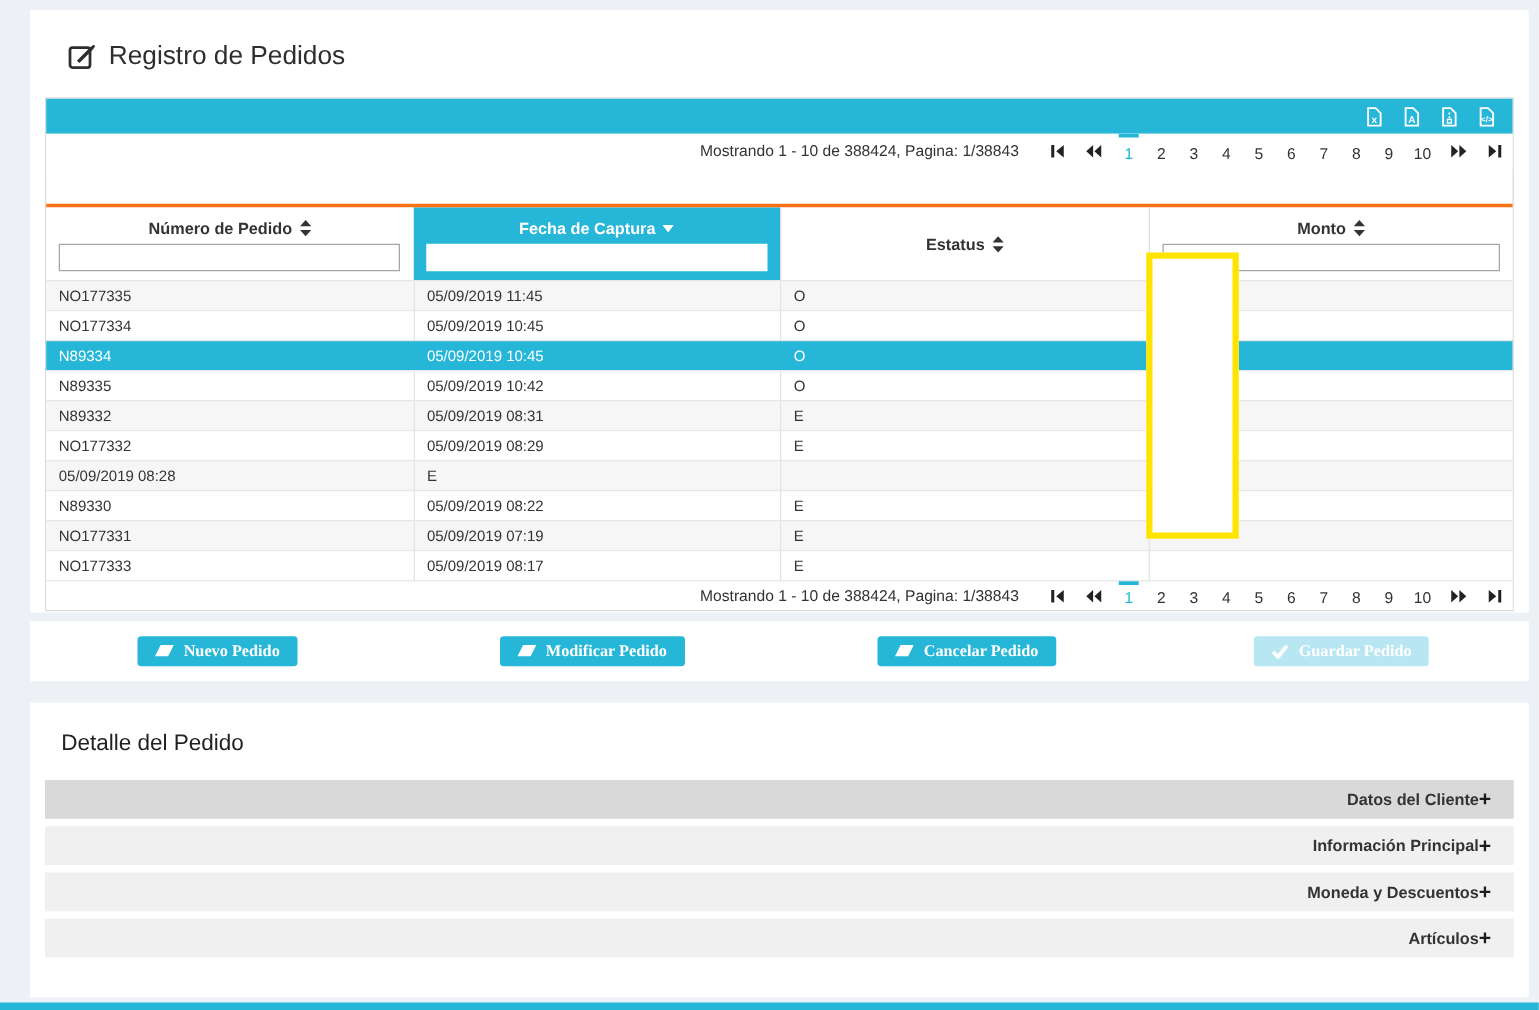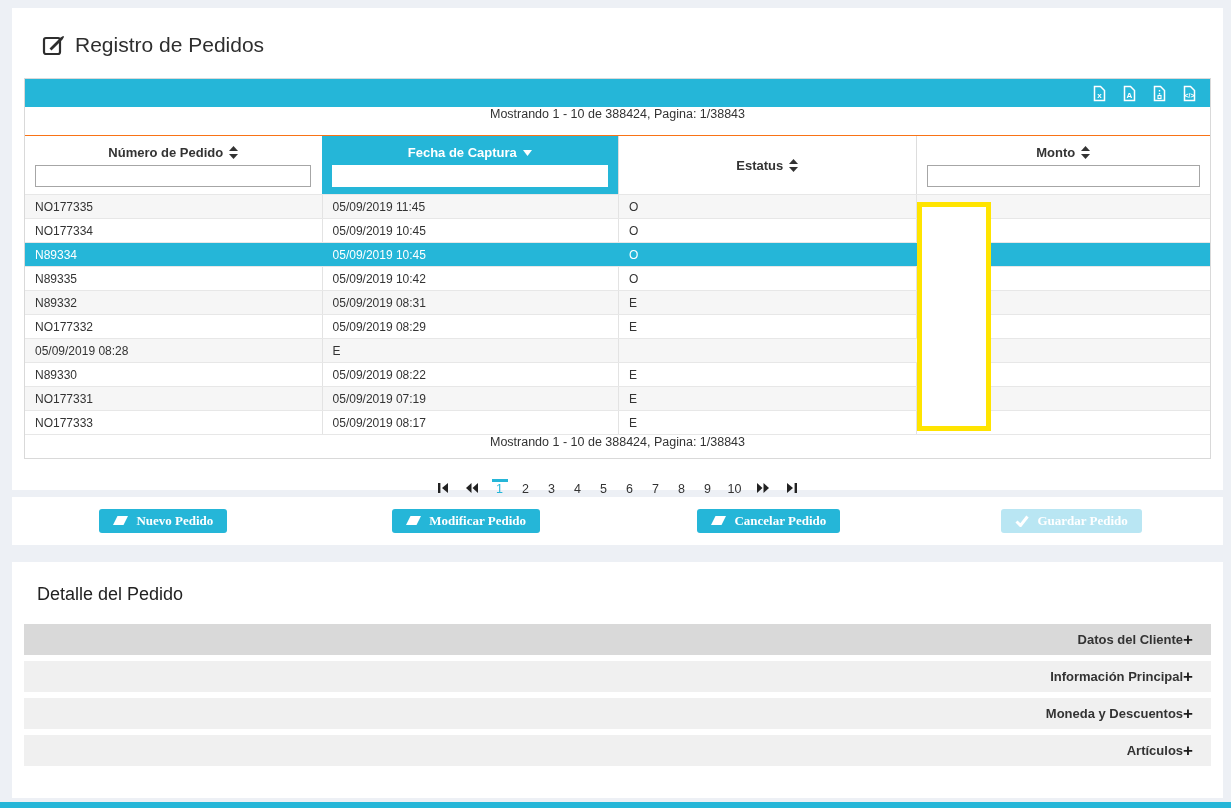--- a/index.html
+++ b/index.html
@@ -5,21 +5,21 @@
 <style>
   * { box-sizing: border-box; margin: 0; padding: 0; }
   html,body { width: 1231px; height: 808px; }
   body {
     position: relative;
     background: #edf0f5;
     font-family: "Liberation Sans", sans-serif;
     color: #333;
     overflow: hidden;
   }
-  .card { position: absolute; left: 12px; right: 8px; background: #fff; }
+  .card { position: absolute; left: 24px; right: 8px; background: #fff; }
   #card-table  { top: 8px;   height: 482px; }
   #card-buttons{ top: 497px; height: 48px; display: flex; align-items: center; }
   #card-detail { top: 562px; height: 236px; }
 
   
   .page-title {
     margin: 25px 0 21px 30px;
     font-size: 21px; color: #2e2e2e;
     display: flex; align-items: center; gap: 10px;
     font-weight: 400;
@@ -28,37 +28,38 @@
   
   .table-wrap { margin: 0 12px; border: 1px solid #d9d9d9; }
   .toolbar {
     height: 28px; background: #25b6d8;
     display: flex; justify-content: flex-end; align-items: center;
     gap: 13px; padding-right: 12px;
   }
   .toolbar .exp { display: flex; align-items: center; cursor: pointer; }
 
   .pager-row {
-    display: flex; align-items: center; justify-content: space-between;
-    gap: 30px; font-size: 12.5px; color: #333; background: #fff; flex-direction: column;
+    display: flex; align-items: center; justify-content: flex-end;
+    gap: 17px; font-size: 12.5px; color: #333; background: #fff;
   }
   .pager-row.top { height: 28px; }
   .pager-row.bottom { height: 24px; border-top: 1px solid #e7e7e7; }
   .pager { display: flex; align-items: center; height: 100%; }
   .pager .icon-btn { padding: 0 8px; display: flex; align-items: center; height: 100%; cursor: pointer; }
   .page-num {
     min-width: 16px; margin: 0 5px; padding: 0 2px;
     height: 100%; display: flex; align-items: center; justify-content: center;
     border-top: 3px solid transparent; cursor: pointer;
   }
   .page-num.active { color: #25b6d8; border-top-color: #25b6d8; }
 
   .thead {
     display: grid; grid-template-columns: 1fr 1fr 1.003fr 0.993fr;
-    border-top: 1px solid #f97316;
+    border-top: 3px solid #f97316;
+    margin-top: 28px;
   }
   .th {
     height: 58px; display: flex; flex-direction: column; align-items: center;
     background: #fff; cursor: pointer;
   }
   .th + .th { border-left: 1px solid #ddd; }
   .th .lbl {
     margin-top: 9px; font-weight: bold; font-size: 13px;
     display: flex; align-items: center; gap: 6px;
   }

